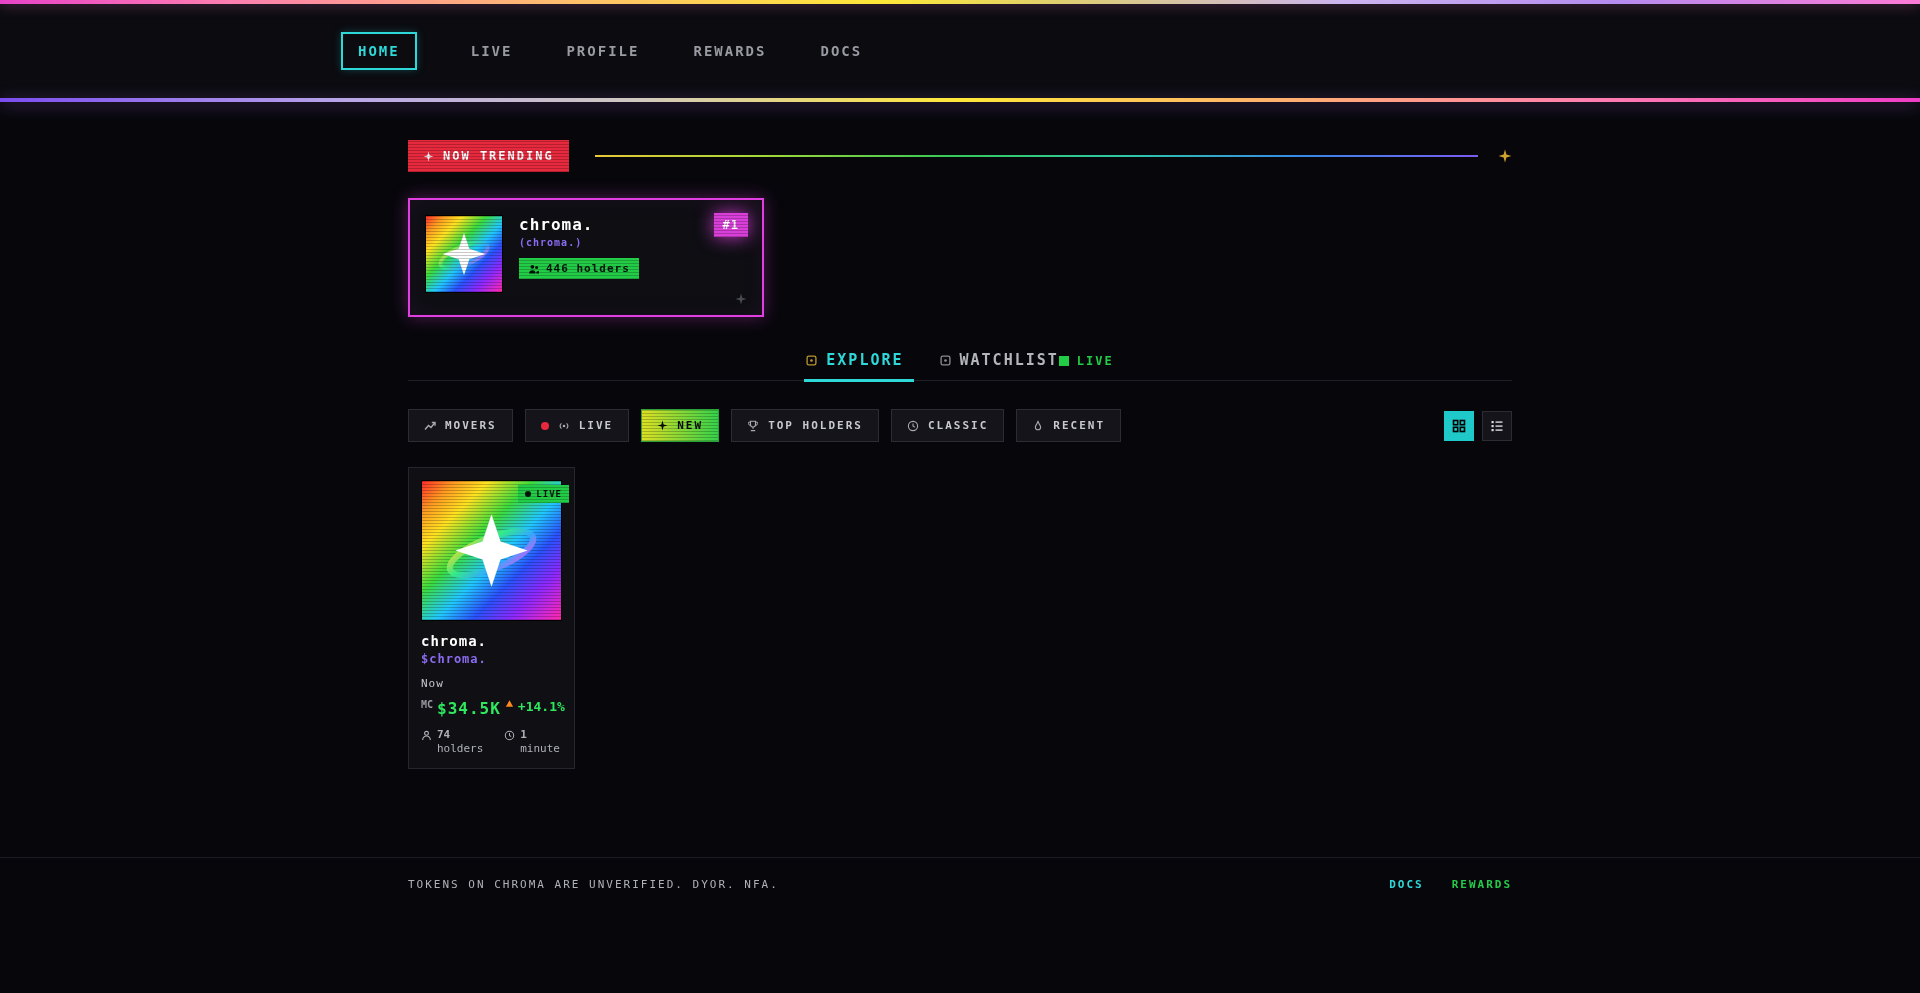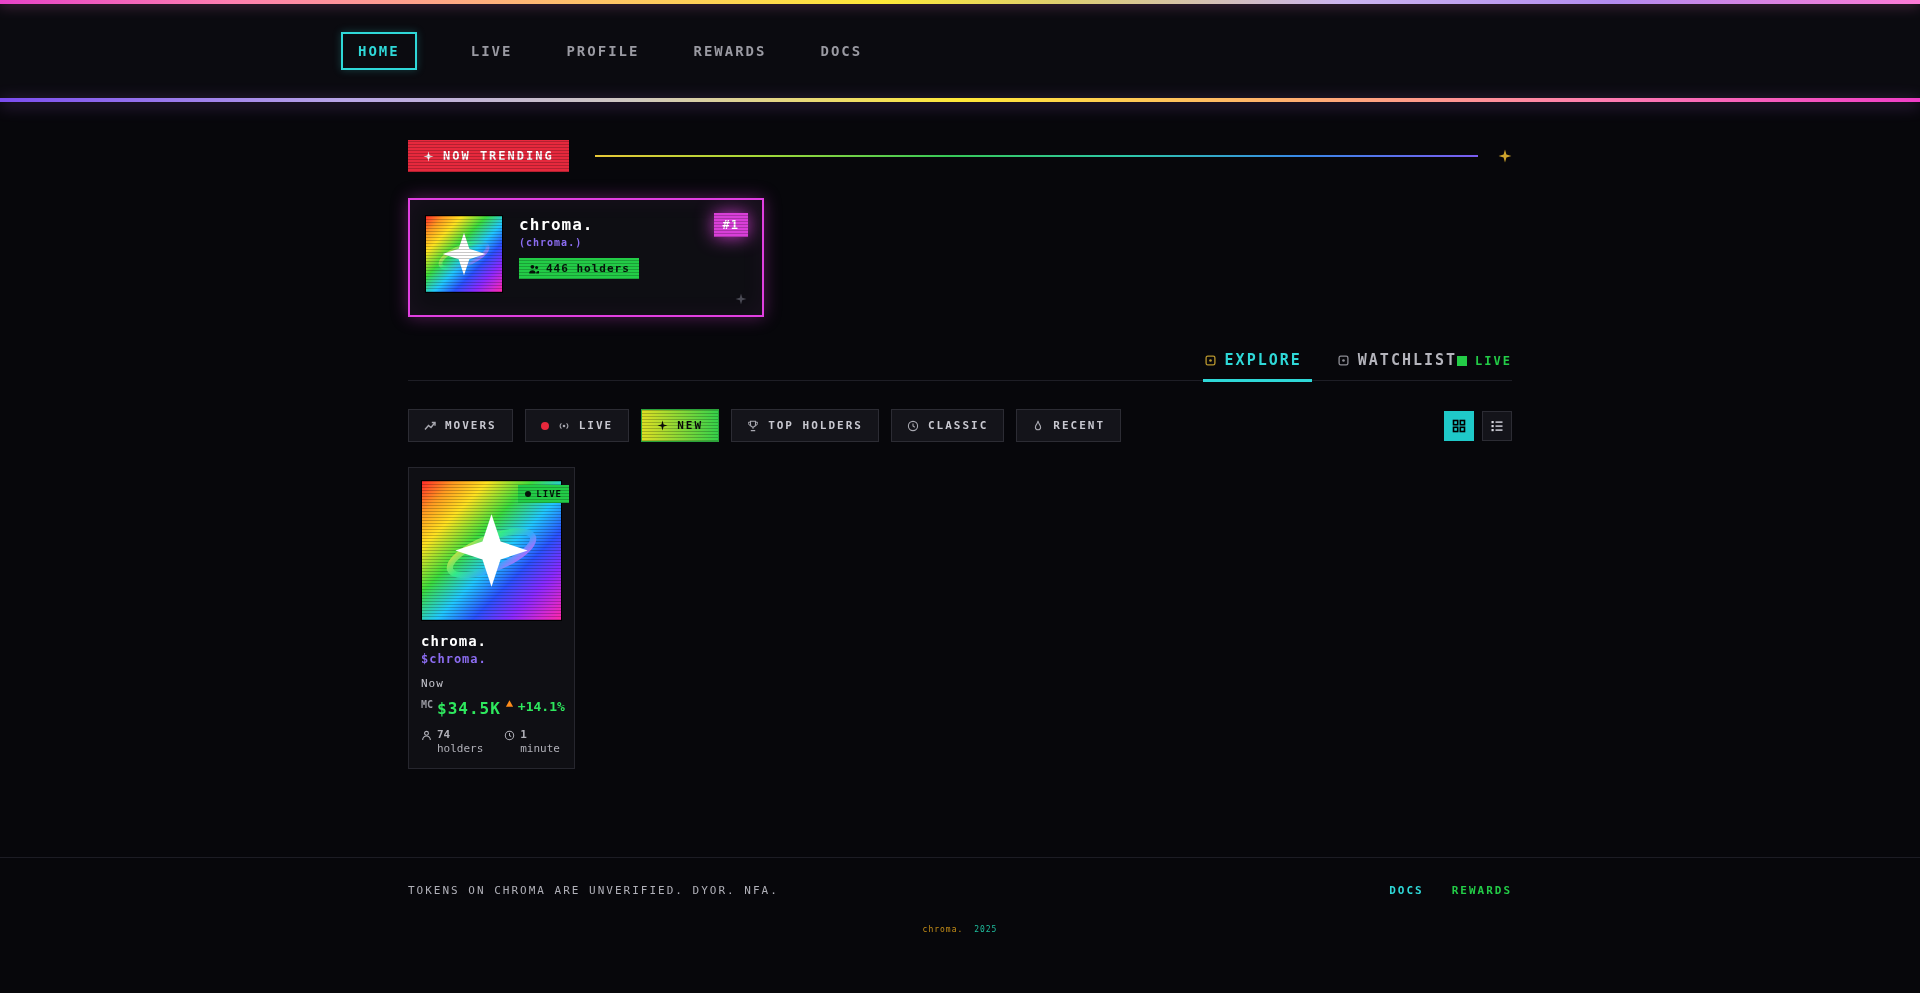--- a/index.html
+++ b/index.html
@@ -101,21 +101,21 @@
   }
   .tc-rank {
     position: absolute; top: 13px; right: 14px;
     background: #d83fd8; color: #fff; font-size: 12px; font-weight: 700;
     letter-spacing: 1px; padding: 5px 9px;
     box-shadow: 0 0 18px rgba(216,63,216,.9);
   }
   .tc-sparkle { position: absolute; right: 15px; bottom: 10px; color: #4a4a54; }
 
   .tabs-row {
-    margin-top: 34px; display: flex; align-items: flex-end; justify-content: flex-end;
+    margin-top: 34px; display: flex; align-items: flex-end; justify-content: center;
     border-bottom: 1px solid #1e1e26;
   }
   .tabs { display: flex; gap: 36px; }
   .tab {
     position: relative; display: flex; align-items: center; gap: 9px;
     padding-bottom: 11px; font-size: 15px; font-weight: 700; letter-spacing: 2px;
     color: #b4b4bc; cursor: pointer;
   }
   .tab .tabicon { color: #8c8c94; }
   .tab.active { color: #2fd8d8; }
@@ -172,21 +172,21 @@
   .mc-change { font-size: 13px; font-weight: 700; color: #2ee85e; }
   .stats-row { margin-top: 10px; display: flex; justify-content: space-between; padding-right: 2px; color: #b0b0b8; }
   .stat { display: flex; gap: 5px; align-items: flex-start; }
   .stat svg { margin-top: 2px; flex: none; }
   .stat-num { font-size: 11px; font-weight: 700; line-height: 1.25; }
   .stat-lbl { font-size: 11px; line-height: 1.25; }
 
   
   footer { margin-top: 88px; border-top: 1px solid #1c1c24; }
   .footer-inner {
-    width: 1104px; margin: 8px auto; padding-top: 18px;
+    width: 1104px; margin: 2px auto; padding-top: 18px;
     display: flex; justify-content: space-between; align-items: center;
   }
   .disclaimer { font-size: 11px; color: #b0b0b8; letter-spacing: 2px; }
   .footer-links { display: flex; gap: 28px; }
   .flink { font-size: 11px; font-weight: 700; letter-spacing: 2px; cursor: pointer; }
   .flink-docs { color: #2fd8d8; }
   .flink-rewards { color: #23cc47; }
   .copyright { margin-top: 28px; text-align: center; font-size: 8px; letter-spacing: 1px; }
   .c-name { color: #c89018; }
   .c-year { color: #1fbf9f; margin-left: 5px; }
@@ -451,17 +451,13 @@
 </main>
 
 <footer>
   <div class="footer-inner">
     <div class="disclaimer">TOKENS ON CHROMA ARE UNVERIFIED. DYOR. NFA.</div>
     <div class="footer-links">
       <a class="flink flink-docs">DOCS</a>
       <a class="flink flink-rewards">REWARDS</a>
     </div>
   </div>
-  <div class="copyright">
-    <span class="c-name">chroma.</span>
-    <span class="c-year">2025</span>
-  </div>
 </footer>
 
 </body></html>

